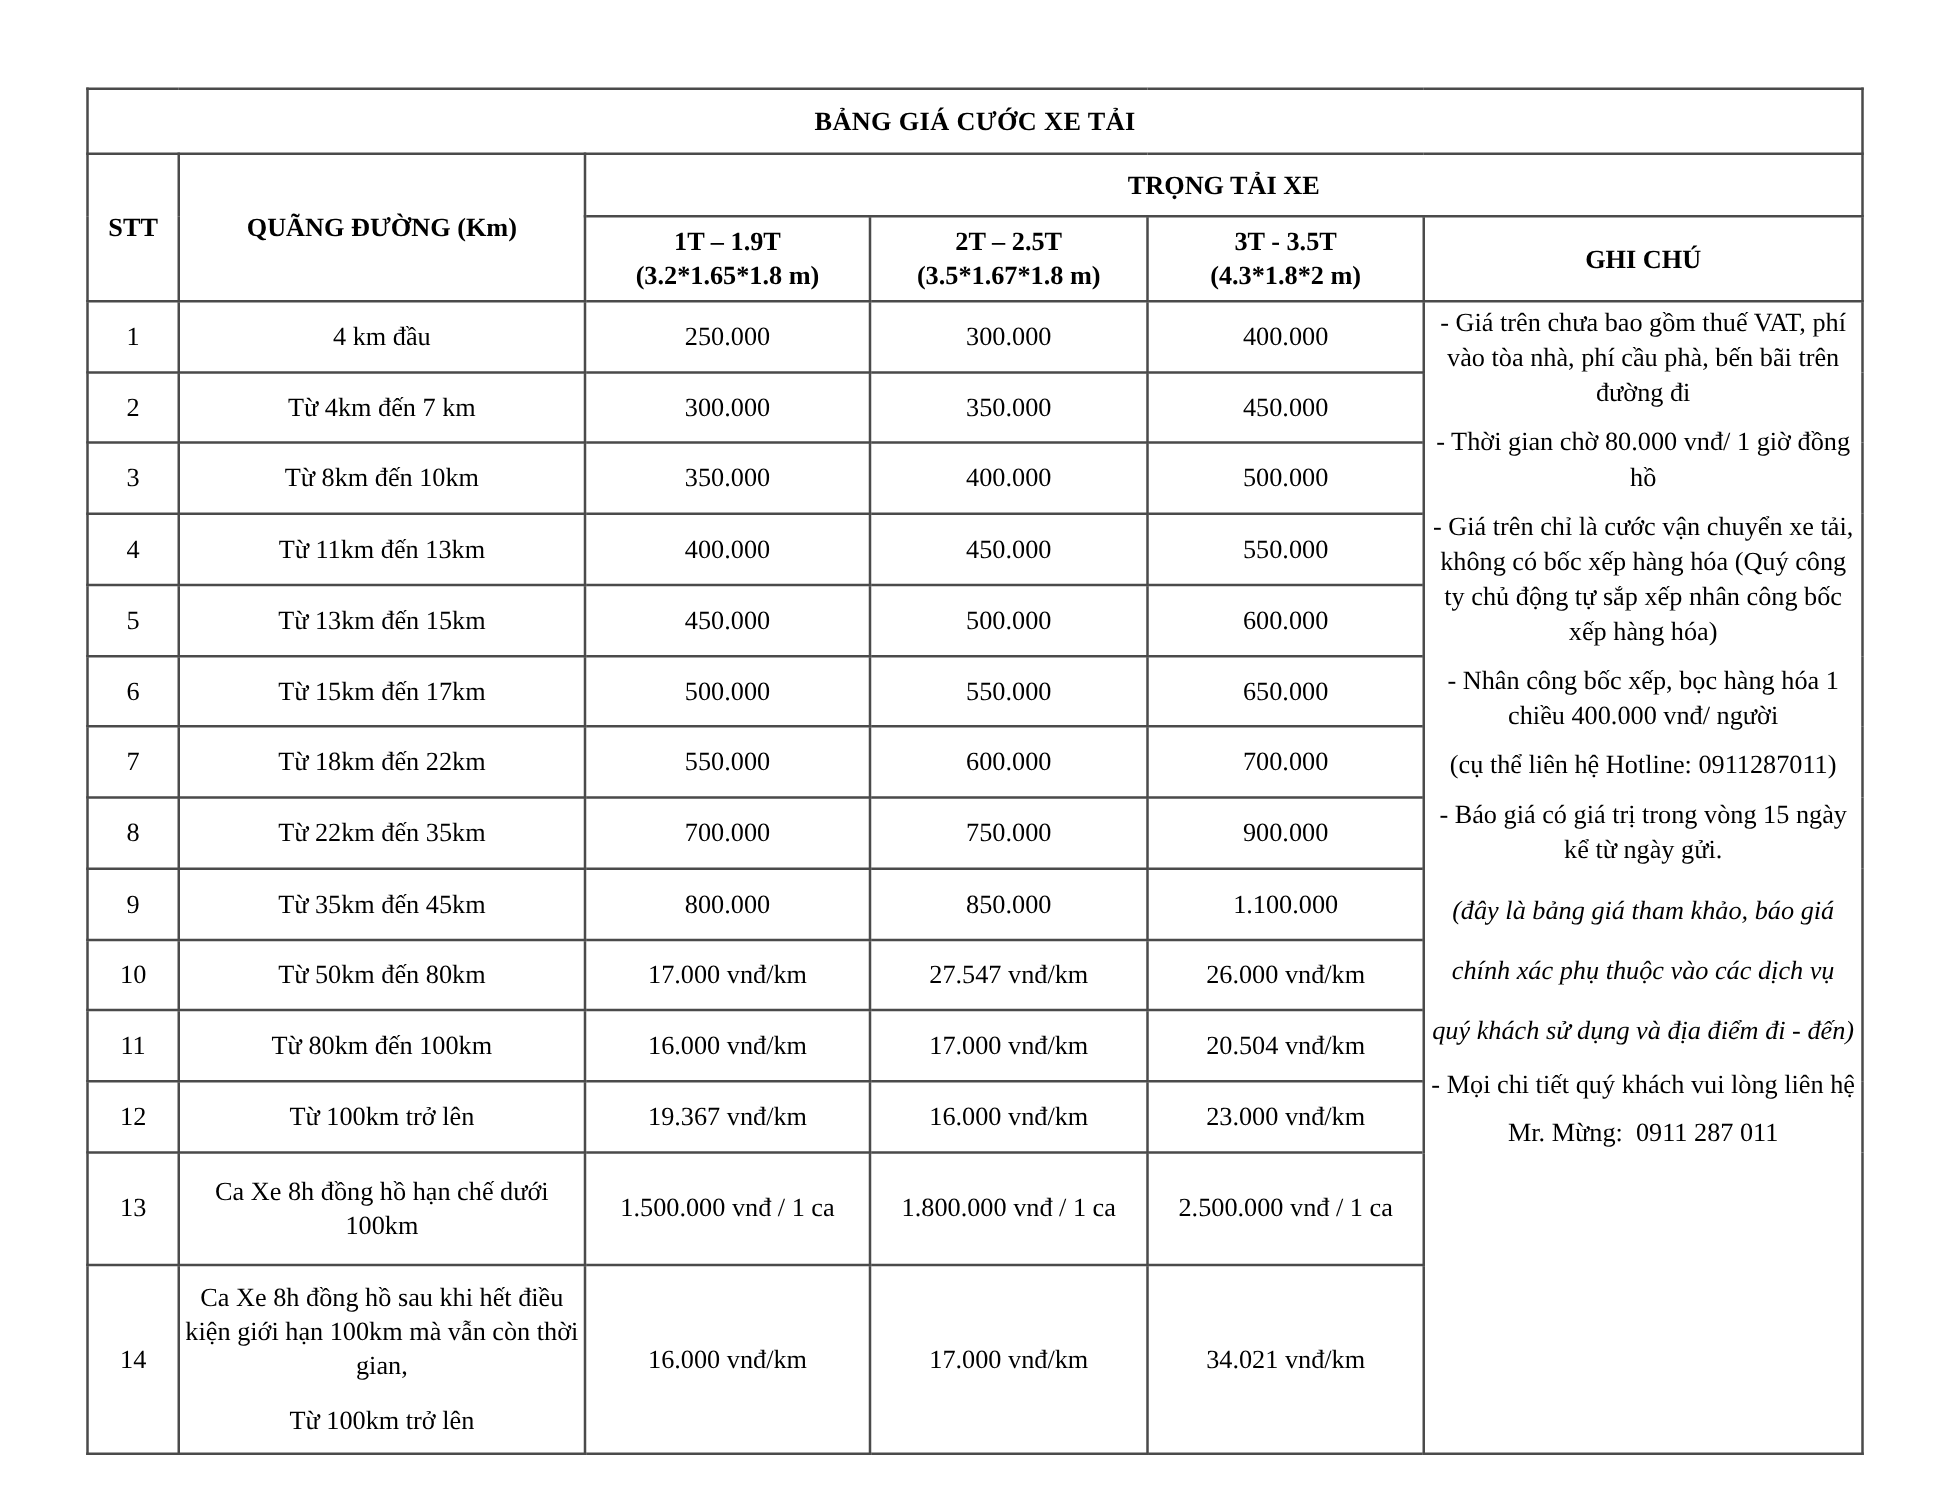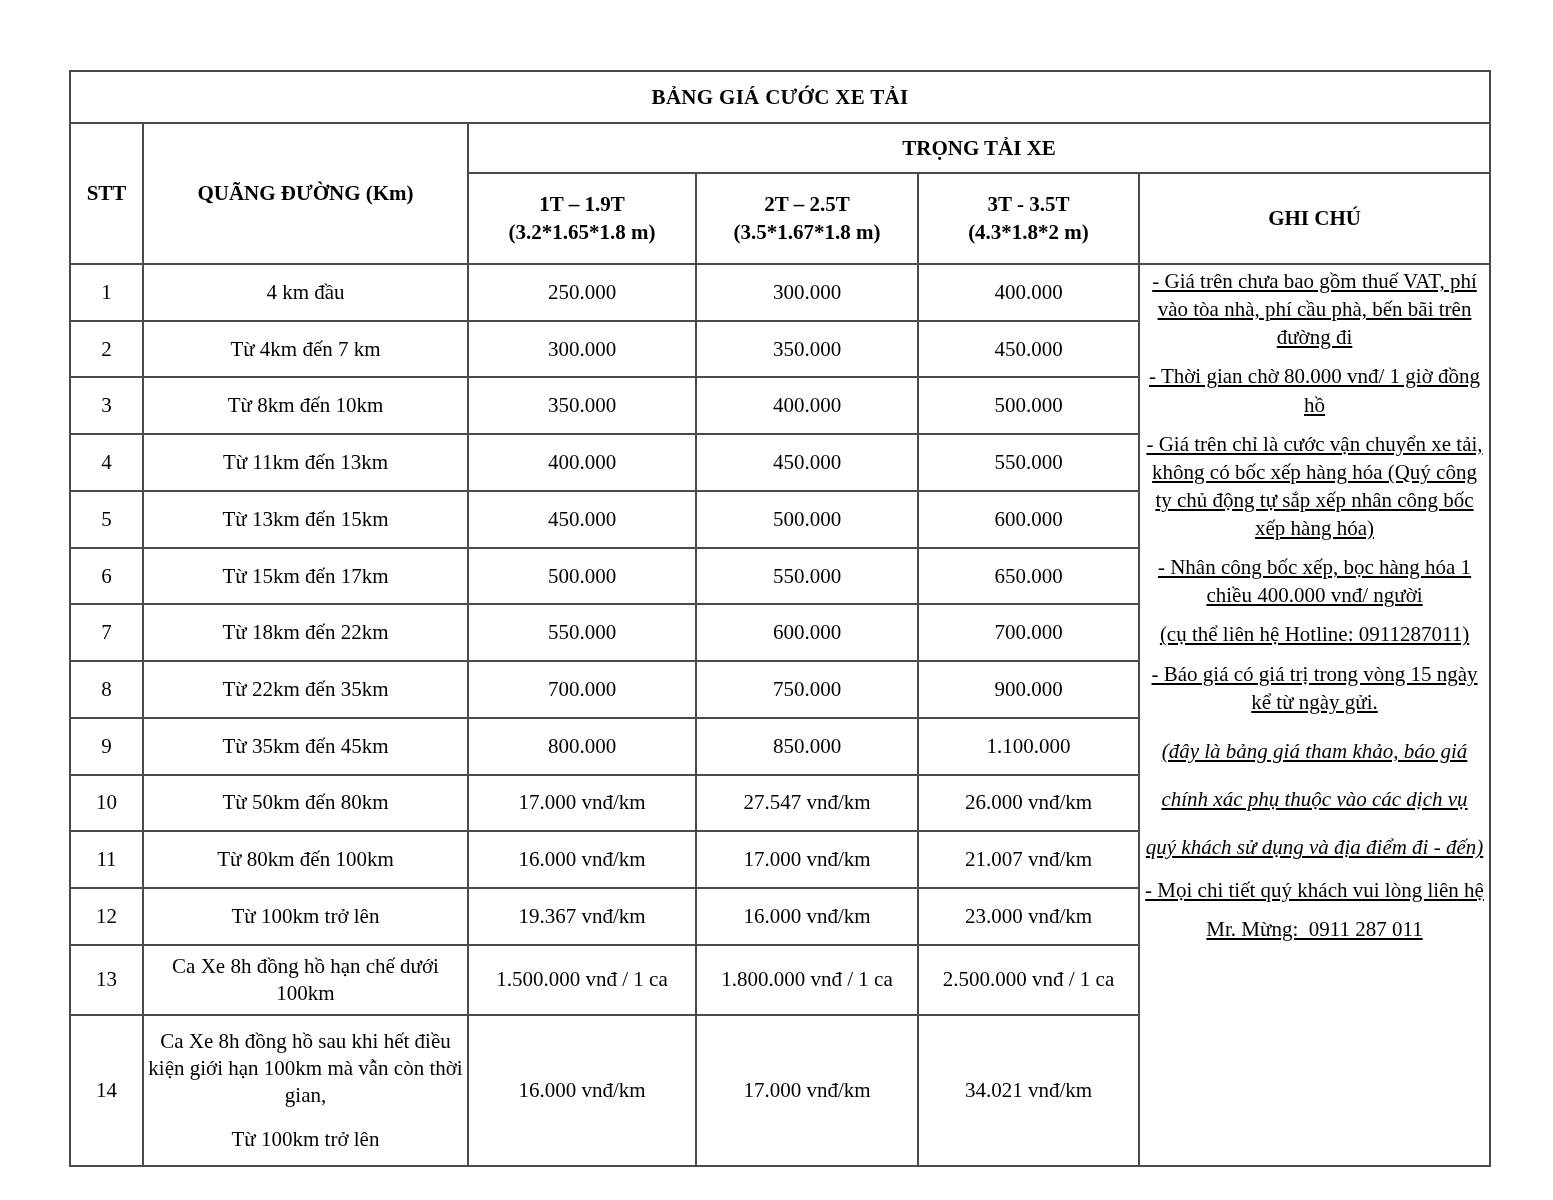--- a/index.html
+++ b/index.html
@@ -27,23 +27,23 @@
   table.price-table td {
     border: 2px solid #4a4a4a;
     text-align: center;
     vertical-align: middle;
     font-size: 21px;
     overflow: hidden;
     padding: 2px 4px;
   }
   tr.r-title   { height: 52px; }
   tr.r-band    { height: 50px; }
-  tr.r-subhead { height: 91px; }
+  tr.r-subhead { height: 68px; }
   tr.r-data    { height: 52px; }
-  tr.r-13      { height: 70px; padding-left: 36px; }
+  tr.r-13      { height: 90px; padding-left: 36px; }
   tr.r-14      { height: 151px; }
 
   td.title-cell {
     font-weight: bold;
     font-size: 23px;
     letter-spacing: 0.3px;
     margin-top: 37px;
   }
   td.band-cell {
     font-weight: bold;
@@ -126,21 +126,21 @@
       </td>
       <td class="head-cell">GHI CHÚ</td>
     </tr>
 
     <tr class="r-data">
       <td>1</td>
       <td>4 km đầu</td>
       <td>250.000</td>
       <td>300.000</td>
       <td>400.000</td>
-      <td rowspan="12" class="notes-cell" style="border-bottom: none; text-decoration: underline;">
+      <td rowspan="12" class="notes-cell" style="border-bottom: none;">
         <p class="note">- Giá trên chưa bao gồm thuế VAT, phí vào tòa nhà, phí cầu phà, bến bãi trên đường đi</p>
         <p class="note">- Thời gian chờ 80.000 vnđ/ 1 giờ đồng hồ</p>
         <p class="note">- Giá trên chỉ là cước vận chuyển xe tải, không có bốc xếp hàng hóa (Quý công ty chủ động tự sắp xếp nhân công bốc xếp hàng hóa)</p>
         <p class="note">- Nhân công bốc xếp, bọc hàng hóa 1 chiều 400.000 vnđ/ người</p>
         <p class="note">(cụ thể liên hệ Hotline: 0911287011)</p>
         <p class="note">- Báo giá có giá trị trong vòng 15 ngày kể từ ngày gửi.</p>
         <p class="note italic">(đây là bảng giá tham khảo, báo giá chính xác phụ thuộc vào các dịch vụ quý khách sử dụng và địa điểm đi - đến)</p>
         <p class="note">- Mọi chi tiết quý khách vui lòng liên hệ</p>
         <p class="note">Mr. Mừng:&nbsp; 0911 287 011</p>
       </td>
@@ -216,21 +216,21 @@
       <td>17.000 vnđ/km</td>
       <td>27.547 vnđ/km</td>
       <td>26.000 vnđ/km</td>
     </tr>
 
     <tr class="r-data">
       <td>11</td>
       <td>Từ 80km đến 100km</td>
       <td>16.000 vnđ/km</td>
       <td>17.000 vnđ/km</td>
-      <td>21.007 vnđ/km</td>
+      <td>20.504 vnđ/km</td>
     </tr>
 
     <tr class="r-data">
       <td>12</td>
       <td>Từ 100km trở lên</td>
       <td>19.367 vnđ/km</td>
       <td>16.000 vnđ/km</td>
       <td>23.000 vnđ/km</td>
     </tr>
 

